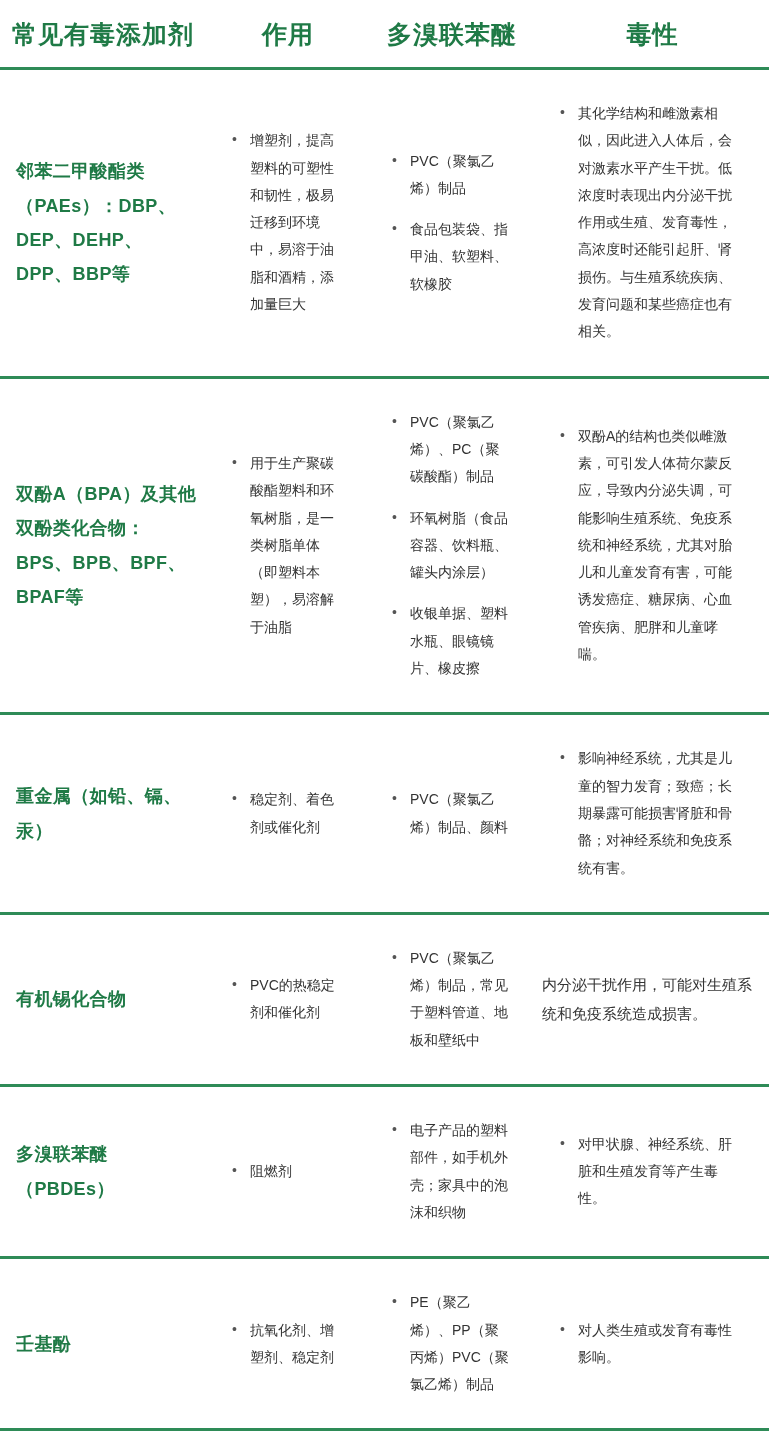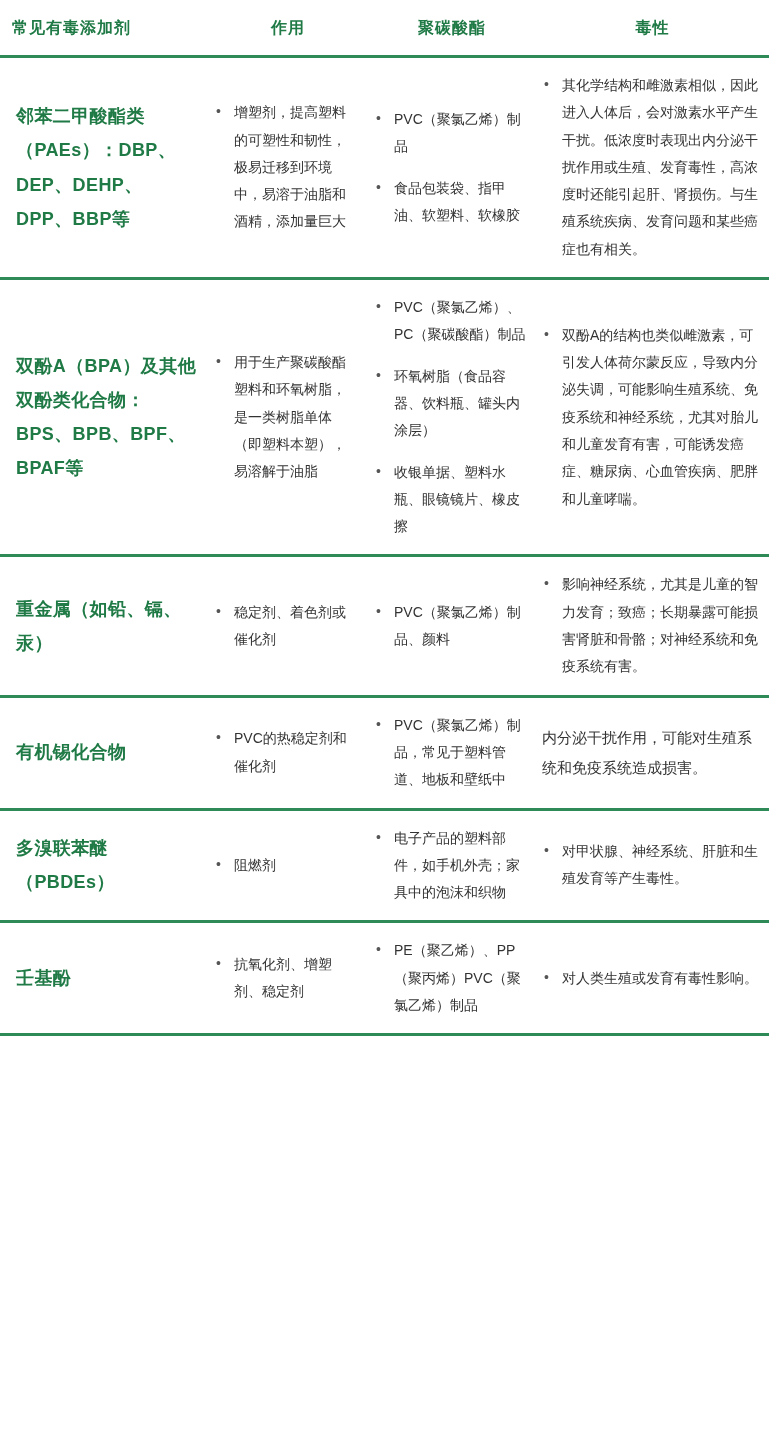--- a/index.html
+++ b/index.html
@@ -20,21 +20,21 @@
     width: 769px;
     border-collapse: collapse;
     table-layout: fixed;
   }
   table.tox-table col.c1 { width: 208px; }
   table.tox-table col.c2 { width: 160px; }
   table.tox-table col.c3 { width: 168px; }
   table.tox-table col.c4 { width: 233px; }
 
   thead th {
-    font-size: 16px;
+    font-size: 25px;
     font-weight: bold;
     color: #1f7a46;
     text-align: center;
     padding: 18px 6px 16px 6px;
     border-bottom: 3px solid #2e8b57;
     vertical-align: middle;
     letter-spacing: 1px;
   }
   thead th.first {
     text-align: left;
@@ -56,21 +56,21 @@
   td.name-cell {
     font-weight: bold;
     color: #1f7a46;
     font-size: 18px;
     line-height: 1.9;
     padding-left: 16px;
     padding-right: 10px;
     letter-spacing: 0.4px;
   }
   ul.bul {
-    margin: 0;
+    margin: 16px;
     padding: 0;
     list-style: none;
   }
   ul.bul > li {
     position: relative;
     padding-left: 20px;
     margin: 0 0 14px 0;
     color: #333333;
     font-size: 14px;
     line-height: 1.95;
@@ -101,21 +101,21 @@
     <colgroup>
       <col class="c1">
         <col class="c2">
         <col class="c3">
         <col class="c4">
     </colgroup>
     <thead>
       <tr>
         <th class="first">常见有毒添加剂</th>
         <th>作用</th>
-        <th>聚碳酸酯</th>
+        <th>多溴联苯醚</th>
         <th>毒性</th>
       </tr>
     </thead>
     <tbody>
 
       <tr>
         <td class="name-cell">邻苯二甲酸酯类（PAEs）：DBP、DEP、DEHP、DPP、BBP等</td>
         <td>
           <ul class="bul">
             <li>增塑剂，提高塑料的可塑性和韧性，极易迁移到环境中，易溶于油脂和酒精，添加量巨大</li>

